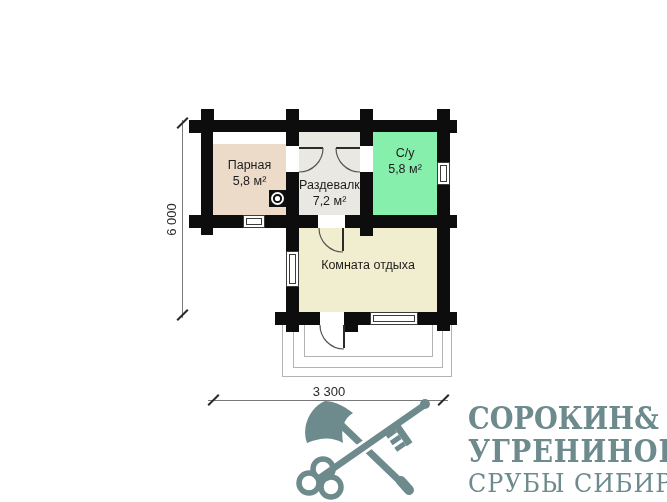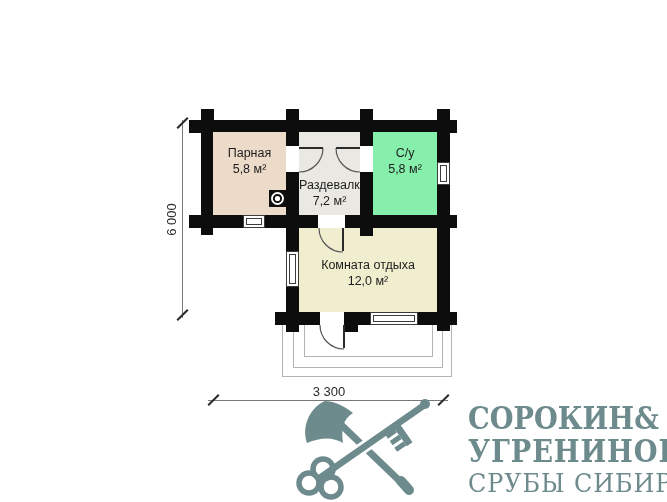--- a/index.html
+++ b/index.html
@@ -4,21 +4,21 @@
 <style>
   html,body{margin:0;padding:0;background:#fff;}
   .canvas{position:relative;width:667px;height:502px;background:#ffffff;
           font-family:"Liberation Sans",sans-serif;overflow:hidden;}
   
   .wall,.logend{position:absolute;background:#0d0d0d;}
   
   .room{position:absolute;box-sizing:border-box;text-align:center;color:#1d1d1d;
         font-size:12.5px;line-height:1.28;}
   .room .rlabel span{display:block;}
-  .room-parnaya{left:213px;top:132px;width:73px;height:83px;padding-top:13px;}
+  .room-parnaya{left:213px;top:144px;width:73px;height:83px;padding-top:13px;}
   .room-razdevalka{left:299px;top:132px;width:61px;height:83px;padding-top:45px;}
   .room-su{left:373px;top:132px;width:64px;height:83px;padding-top:13px;}
   .room-komnata{left:299px;top:228px;width:138px;height:84px;padding-top:29px;}
   
   .window{position:absolute;background:#fff;border:1px solid #3c3c3c;box-sizing:border-box;}
   .window .inner{position:absolute;left:2px;right:2px;top:2px;bottom:2px;border:1px solid #3c3c3c;}
   .opening{position:absolute;background:#ffffff;}
   
   .porch{position:absolute;background:#ffffff;border:1px solid #b3b3b3;box-sizing:border-box;}
   
@@ -62,21 +62,20 @@
   </div>
   <div class="room room-su" style="background:#86efac">
     <div class="rlabel">
       <span>С/у</span>
       <span>5,8 м²</span>
     </div>
   </div>
   <div class="room room-komnata" style="background:#f1edcf">
     <div class="rlabel">
       <span>Комната отдыха</span>
-      <span>12,0 м²</span>
     </div>
   </div>
 
   <div class="wall" style="left:201px;top:120px;width:249px;height:12px;"></div>
   <div class="wall" style="left:201px;top:120px;width:12px;height:108px;"></div>
   <div class="wall" style="left:437px;top:120px;width:13px;height:205px;"></div>
   <div class="wall" style="left:201px;top:215px;width:249px;height:13px;"></div>
   <div class="wall" style="left:286px;top:132px;width:13px;height:83px;"></div>
   <div class="wall" style="left:360px;top:132px;width:13px;height:83px;"></div>
   <div class="wall" style="left:286px;top:228px;width:13px;height:97px;"></div>

